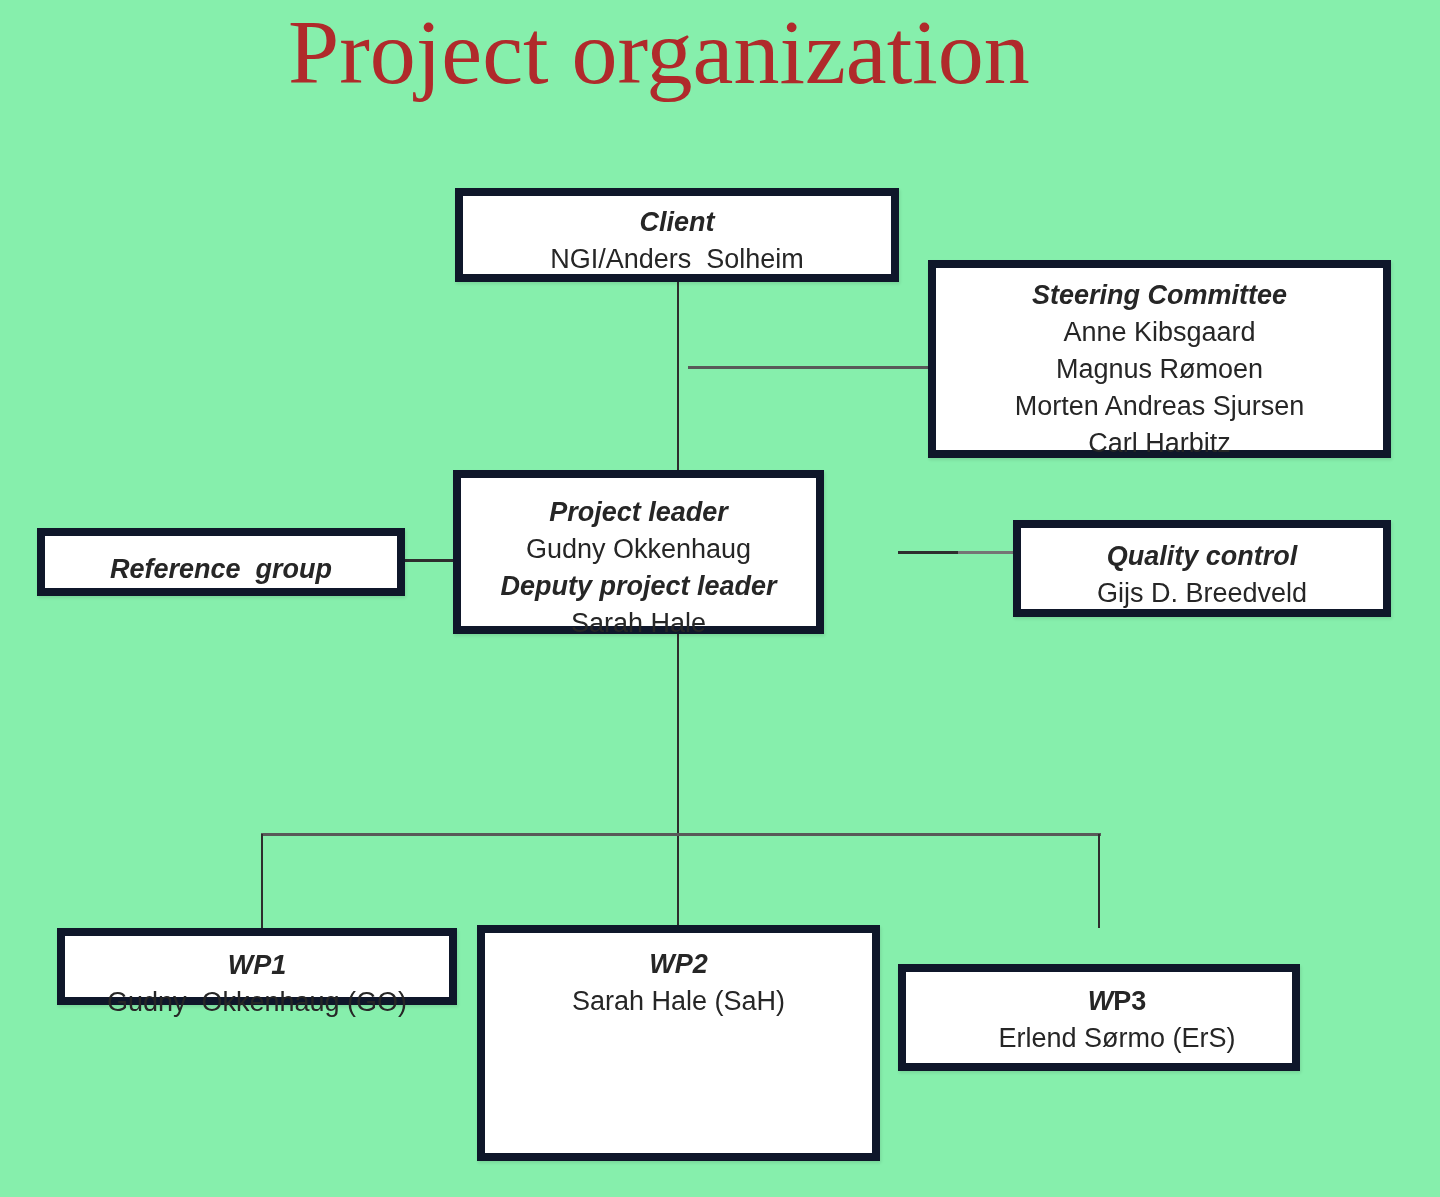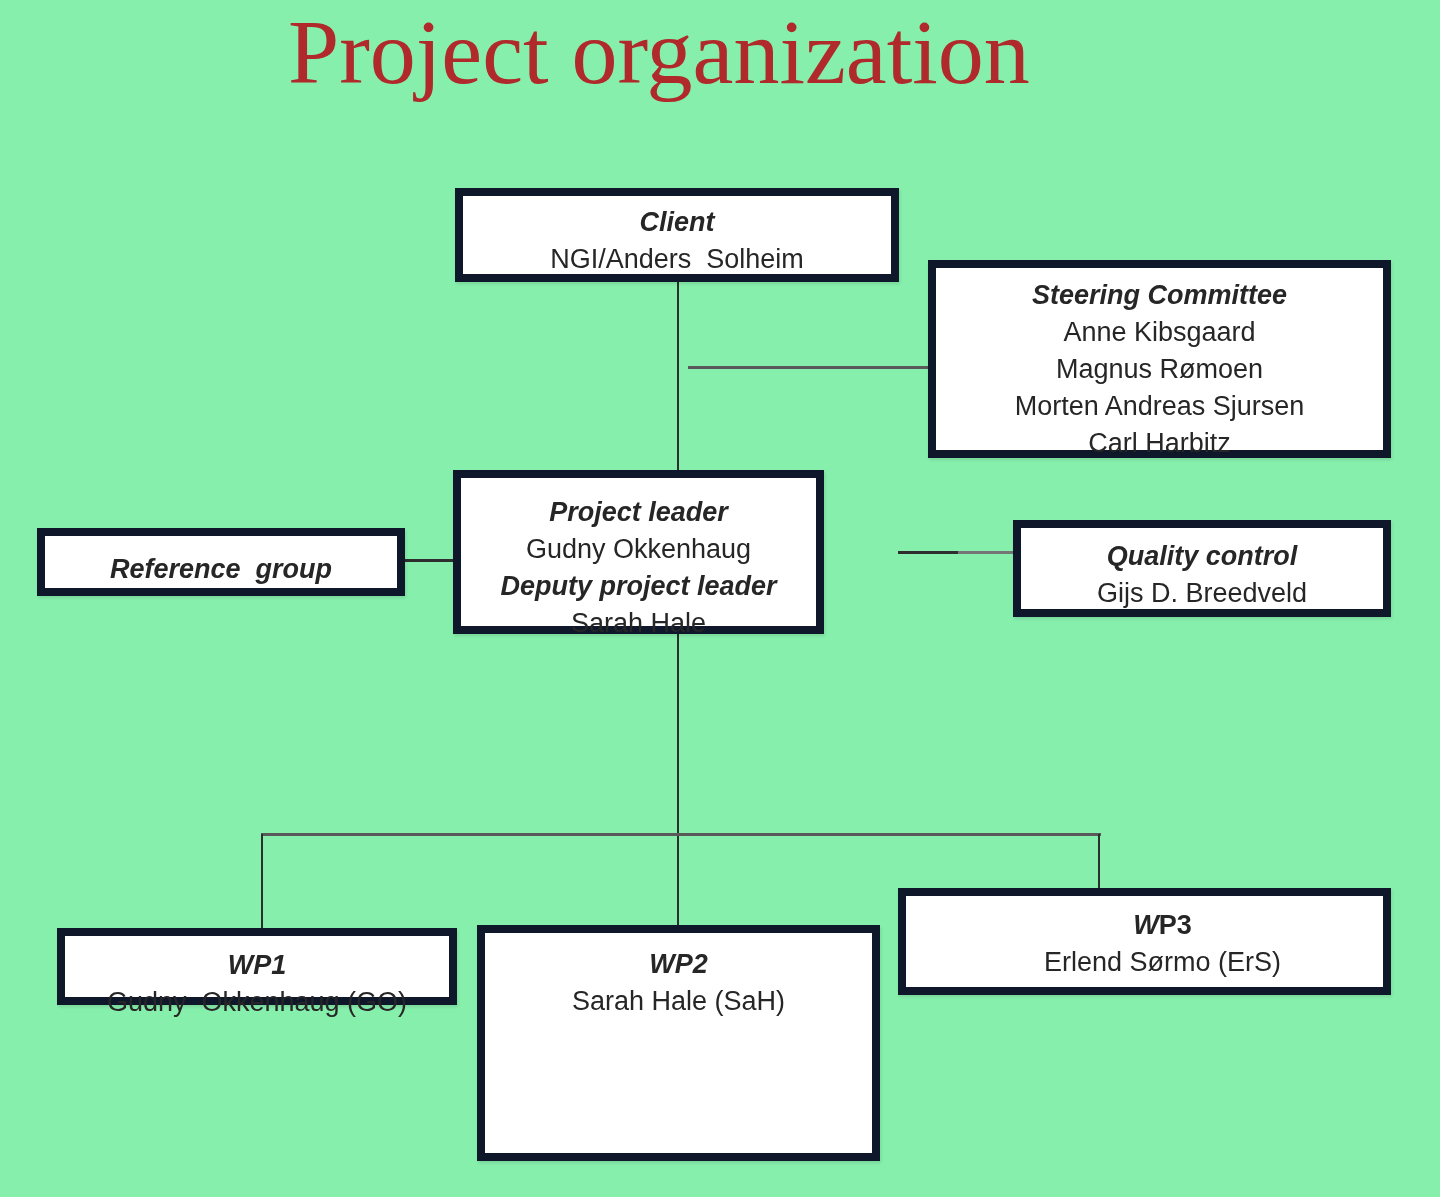--- a/index.html
+++ b/index.html
@@ -48,21 +48,21 @@
   .italic-line { }
   .heading-upright { font-style: normal; }
   .box-client          { left: 455px; top: 188px; width: 444px; height: 94px;  padding-top: 8px; }
   .box-steering        { left: 928px; top: 260px; width: 463px; height: 198px; padding-top: 9px; }
   .box-project-leader  { left: 453px; top: 470px; width: 371px; height: 164px; padding-top: 16px; }
   .box-reference       { left: 37px;  top: 528px; width: 368px; height: 68px;
                          display: flex; align-items: flex-end; justify-content: center; }
   .box-quality         { left: 1013px; top: 506px; width: 378px; height: 97px; padding-top: 10px; margin-top: 14px; }
   .box-wp1             { left: 57px;  top: 928px; width: 400px; height: 77px; padding-top: 11px; }
   .box-wp2             { left: 477px; top: 925px; width: 403px; height: 236px; padding-top: 13px; }
-  .box-wp3             { left: 898px; top: 888px; width: 493px; height: 107px; padding-top: 11px; padding-left: 36px; }
+  .box-wp3             { left: 898px; top: 964px; width: 402px; height: 107px; padding-top: 11px; padding-left: 36px; }
   .connector {
     position: absolute;
     background: #2e2e2e;
   }
   .connector-gray { background: #595959; }
   .connector-lightgray { background: #757575; }
   .conn-client-leader   { left: 677px; top: 281px; width: 2px;   height: 190px; }
   .conn-steering        { left: 688px; top: 366px; width: 240px; height: 3px; }
   .conn-reference       { left: 404px; top: 559px; width: 52px;  height: 3px; }
   .conn-quality-a       { left: 898px; top: 551px; width: 64px;  height: 3px; }

